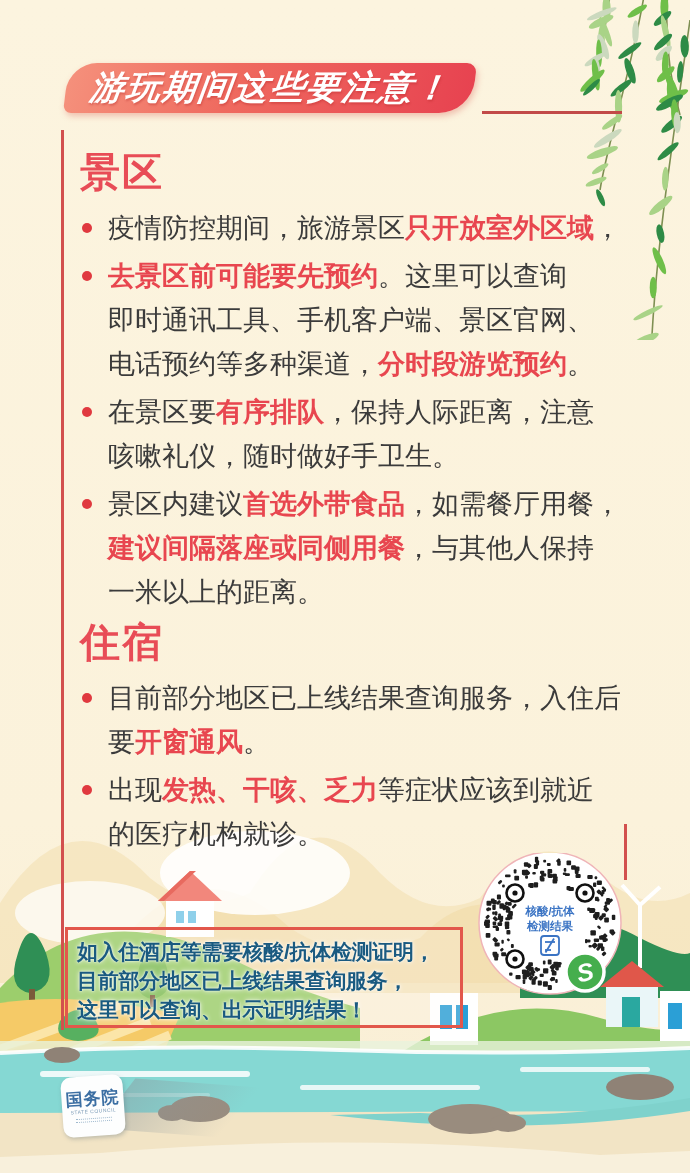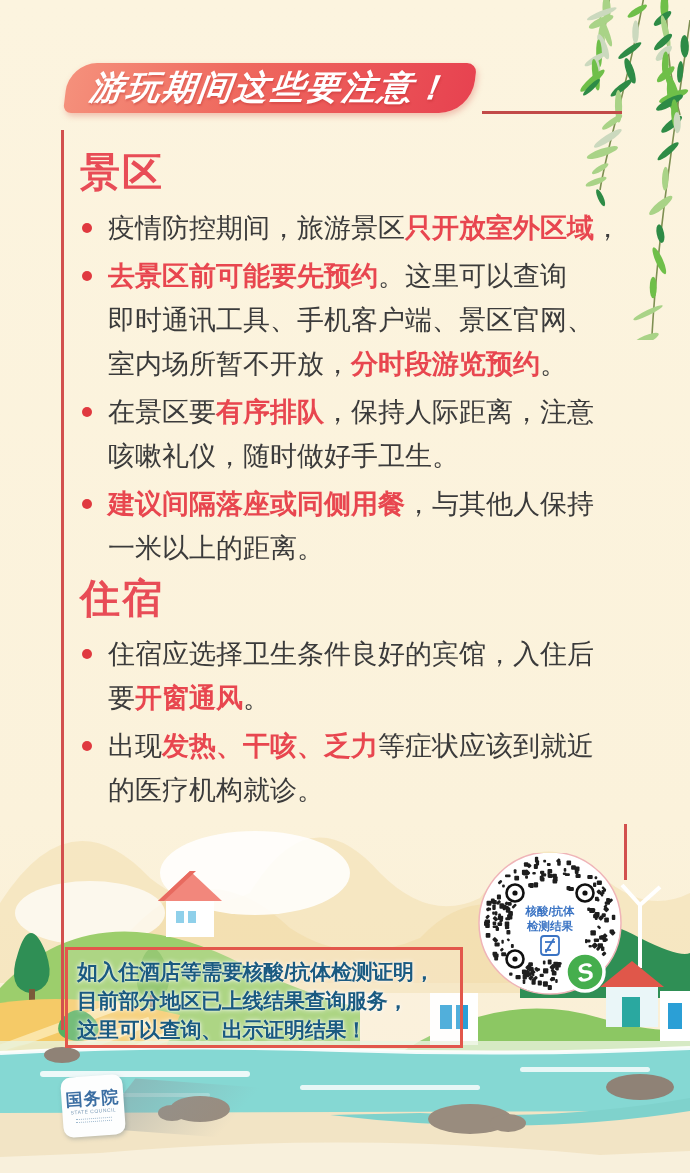--- a/index.html
+++ b/index.html
@@ -29,21 +29,21 @@
   .content{position:absolute;left:80px;top:148px;width:560px;z-index:3;}
   .sec-heading{margin:0 0 10px 0;font-size:40px;line-height:48px;font-weight:800;color:#E84C56;letter-spacing:2px;}
   .sec-heading.second{margin-top:4px;}
   .bullet{display:flex;margin:0 0 4px 0;}
   .dot{flex:0 0 10px;width:10px;height:10px;border-radius:50%;background:#E0393F;margin:17px 16px 0 2px;}
   .bullet-text{color:#3B3B3B;font-size:27px;line-height:44px;font-weight:500;}
   .line{display:block;white-space:nowrap;}
   .hl{color:#E8464F;font-weight:700;}
   
   .notice{
-    position:absolute;left:65px;top:947px;width:398px;height:101px;z-index:5;
+    position:absolute;left:65px;top:927px;width:398px;height:101px;z-index:5;
     border:3px solid #E2574B;background:rgba(255,252,243,0.18);
     box-sizing:border-box;padding:7px 9px;
   }
   .notice-line{
     white-space:nowrap;color:#1A5A80;font-size:21px;line-height:29px;font-weight:800;
     letter-spacing:-0.3px;text-shadow:0 0 5px rgba(255,255,255,.95),0 0 2px rgba(255,255,255,.9);
   }
   
   .qr-wrap{position:absolute;left:477px;top:853px;width:146px;height:146px;z-index:6;}
   .qr-label{font-size:11.5px;font-weight:800;fill:#3B74C4;}
@@ -218,42 +218,43 @@
         <span class="dot"></span>
         <div class="bullet-text">
           <span class="line"><span>疫情防控期间，旅游景区</span><span class="hl">只开放室外区域</span><span>，</span></span>
         </div>
       </div>
       <div class="bullet">
         <span class="dot"></span>
         <div class="bullet-text">
           <span class="line"><span class="hl">去景区前可能要先预约</span><span>。这里可以查询</span></span>
           <span class="line"><span>即时通讯工具、手机客户端、景区官网、</span></span>
-          <span class="line"><span>室内场所暂不开放，</span><span class="hl">分时段游览预约</span><span>。</span></span>
+          <span class="line"><span>电话预约等多种渠道，</span><span class="hl">分时段游览预约</span><span>。</span></span>
         </div>
       </div>
       <div class="bullet">
         <span class="dot"></span>
         <div class="bullet-text">
           <span class="line"><span>在景区要</span><span class="hl">有序排队</span><span>，保持人际距离，注意</span></span>
           <span class="line"><span>咳嗽礼仪，随时做好手卫生。</span></span>
         </div>
       </div>
       <div class="bullet">
         <span class="dot"></span>
         <div class="bullet-text">
+          <span class="line"><span>景区内建议</span><span class="hl">首选外带食品</span><span>，如需餐厅用餐，</span></span>
           <span class="line"><span class="hl">建议间隔落座或同侧用餐</span><span>，与其他人保持</span></span>
           <span class="line"><span>一米以上的距离。</span></span>
         </div>
       </div>
       <h2 class="sec-heading second">住宿</h2>
       <div class="bullet">
         <span class="dot"></span>
         <div class="bullet-text">
-          <span class="line"><span>住宿应选择卫生条件良好的宾馆，入住后</span></span>
+          <span class="line"><span>目前部分地区已上线结果查询服务，入住后</span></span>
           <span class="line"><span>要</span><span class="hl">开窗通风</span><span>。</span></span>
         </div>
       </div>
       <div class="bullet">
         <span class="dot"></span>
         <div class="bullet-text">
           <span class="line"><span>出现</span><span class="hl">发热、干咳、乏力</span><span>等症状应该到就近</span></span>
           <span class="line"><span>的医疗机构就诊。</span></span>
         </div>
       </div>

